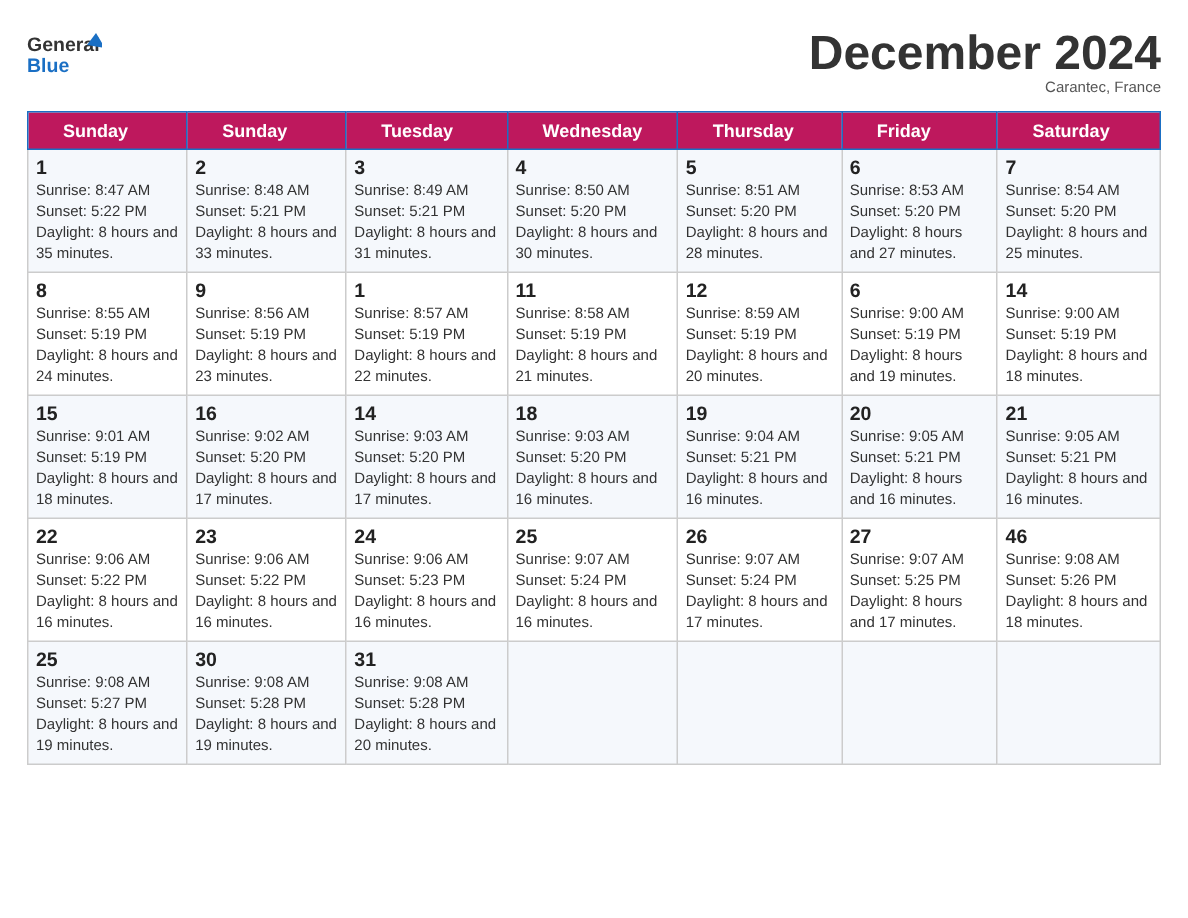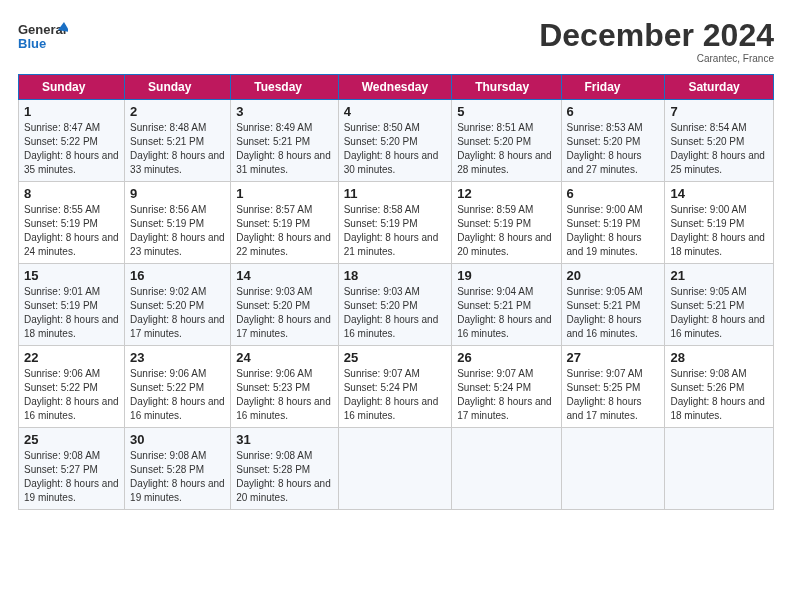--- a/index.html
+++ b/index.html
@@ -143,21 +143,21 @@
           <td><span class="day-num">20</span><span class="day-info">Sunrise: 9:05 AM<br>Sunset: 5:21 PM<br>Daylight: 8 hours and 16 minutes.</span></td>
           <td><span class="day-num">21</span><span class="day-info">Sunrise: 9:05 AM<br>Sunset: 5:21 PM<br>Daylight: 8 hours and 16 minutes.</span></td>
         </tr>
         <tr>
           <td><span class="day-num">22</span><span class="day-info">Sunrise: 9:06 AM<br>Sunset: 5:22 PM<br>Daylight: 8 hours and 16 minutes.</span></td>
           <td><span class="day-num">23</span><span class="day-info">Sunrise: 9:06 AM<br>Sunset: 5:22 PM<br>Daylight: 8 hours and 16 minutes.</span></td>
           <td><span class="day-num">24</span><span class="day-info">Sunrise: 9:06 AM<br>Sunset: 5:23 PM<br>Daylight: 8 hours and 16 minutes.</span></td>
           <td><span class="day-num">25</span><span class="day-info">Sunrise: 9:07 AM<br>Sunset: 5:24 PM<br>Daylight: 8 hours and 16 minutes.</span></td>
           <td><span class="day-num">26</span><span class="day-info">Sunrise: 9:07 AM<br>Sunset: 5:24 PM<br>Daylight: 8 hours and 17 minutes.</span></td>
           <td><span class="day-num">27</span><span class="day-info">Sunrise: 9:07 AM<br>Sunset: 5:25 PM<br>Daylight: 8 hours and 17 minutes.</span></td>
-          <td><span class="day-num">28</span><span class="day-info">Sunrise: 9:08 AM<br>Sunset: 5:26 PM<br>Daylight: 8 hours and 18 minutes.</span></td>
+          <td><span class="day-num">46</span><span class="day-info">Sunrise: 9:08 AM<br>Sunset: 5:26 PM<br>Daylight: 8 hours and 18 minutes.</span></td>
         </tr>
         <tr>
           <td><span class="day-num">25</span><span class="day-info">Sunrise: 9:08 AM<br>Sunset: 5:27 PM<br>Daylight: 8 hours and 19 minutes.</span></td>
           <td><span class="day-num">30</span><span class="day-info">Sunrise: 9:08 AM<br>Sunset: 5:28 PM<br>Daylight: 8 hours and 19 minutes.</span></td>
           <td><span class="day-num">31</span><span class="day-info">Sunrise: 9:08 AM<br>Sunset: 5:28 PM<br>Daylight: 8 hours and 20 minutes.</span></td>
           <td class="empty-cell"></td>
           <td class="empty-cell"></td>
           <td class="empty-cell"></td>
           <td class="empty-cell"></td>
         </tr>

